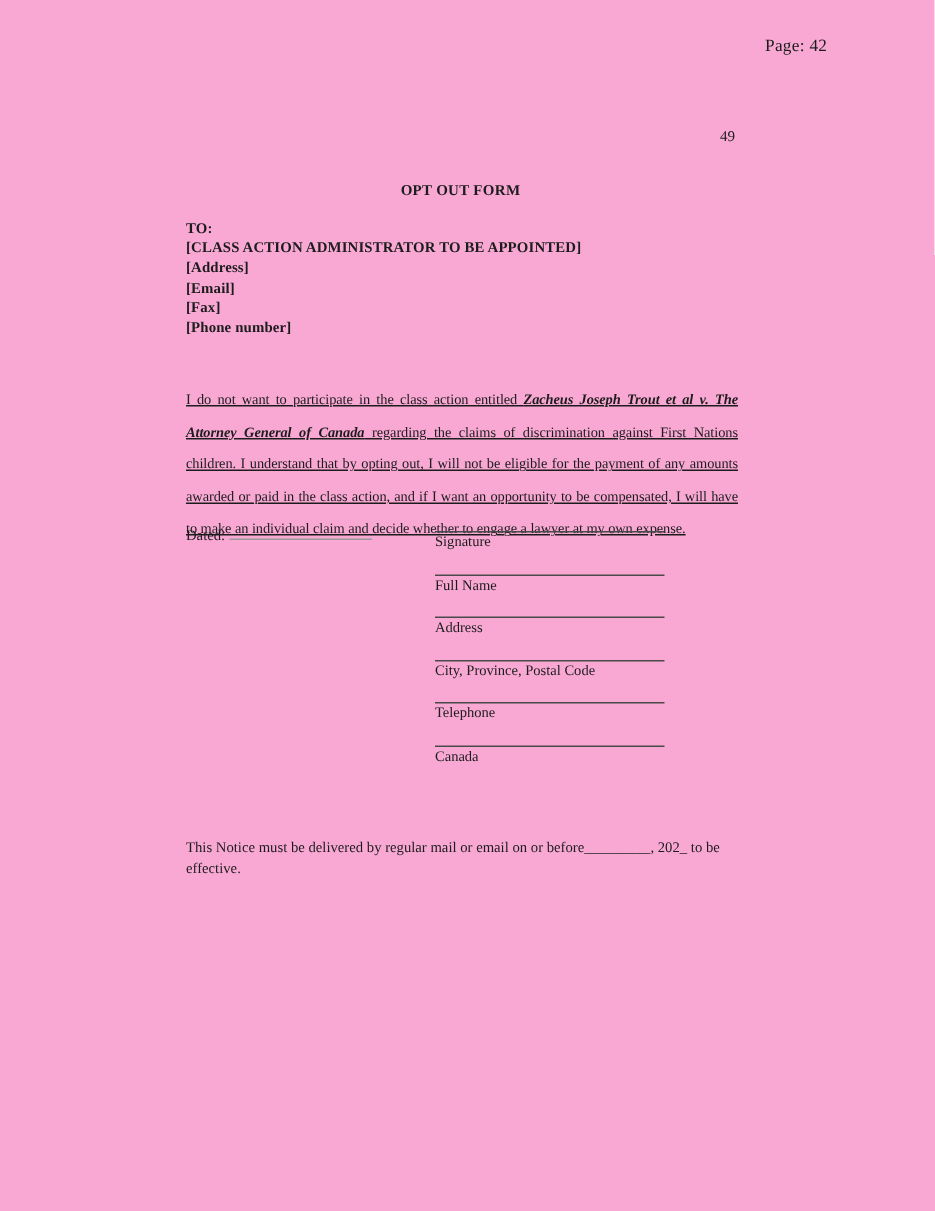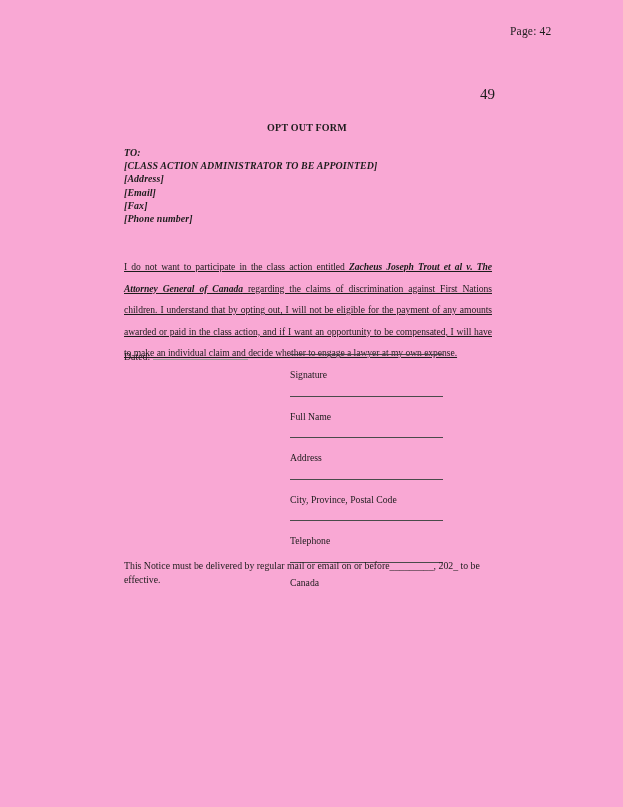--- a/index.html
+++ b/index.html
@@ -20,41 +20,40 @@
     position: absolute;
     top: 25px;
     left: 510px;
     font-size: 11.5px;
     letter-spacing: 0.2px;
   }
   .page-number {
     position: absolute;
     top: 86px;
     left: 480px;
-    font-size: 15px;
+    font-size: 10px;
   }
   .doc-title {
     position: absolute;
     top: 122px;
     left: 124px;
     width: 366px;
     text-align: center;
     font-weight: bold;
     font-size: 10px;
     letter-spacing: 0.2px;
   }
   .to-block {
     position: absolute;
     top: 146px;
     left: 124px;
     font-weight: bold;
     font-size: 9.9px;
     line-height: 13.2px;
     letter-spacing: 0.1px;
-    font-style: italic;
   }
   .attn-line {
     position: absolute;
     top: 232px;
     left: 124px;
     font-weight: bold;
     font-size: 9.9px;
     letter-spacing: 0.1px;
   }
   .body-paragraph {
@@ -86,21 +85,21 @@
     vertical-align: baseline;
   }
   .sig-column {
     position: absolute;
     top: 354px;
     left: 290px;
     width: 153px;
   }
   .sig-field {
     border-top: 1px solid #4a4a4a;
-    padding-top: 14px;
+    padding-top: 1px;
     height: 26.5px;
     box-sizing: content-box;
   }
   .sig-label {
     font-size: 9.7px;
     line-height: 12px;
     white-space: nowrap;
   }
   .footer-notice {
     position: absolute;

